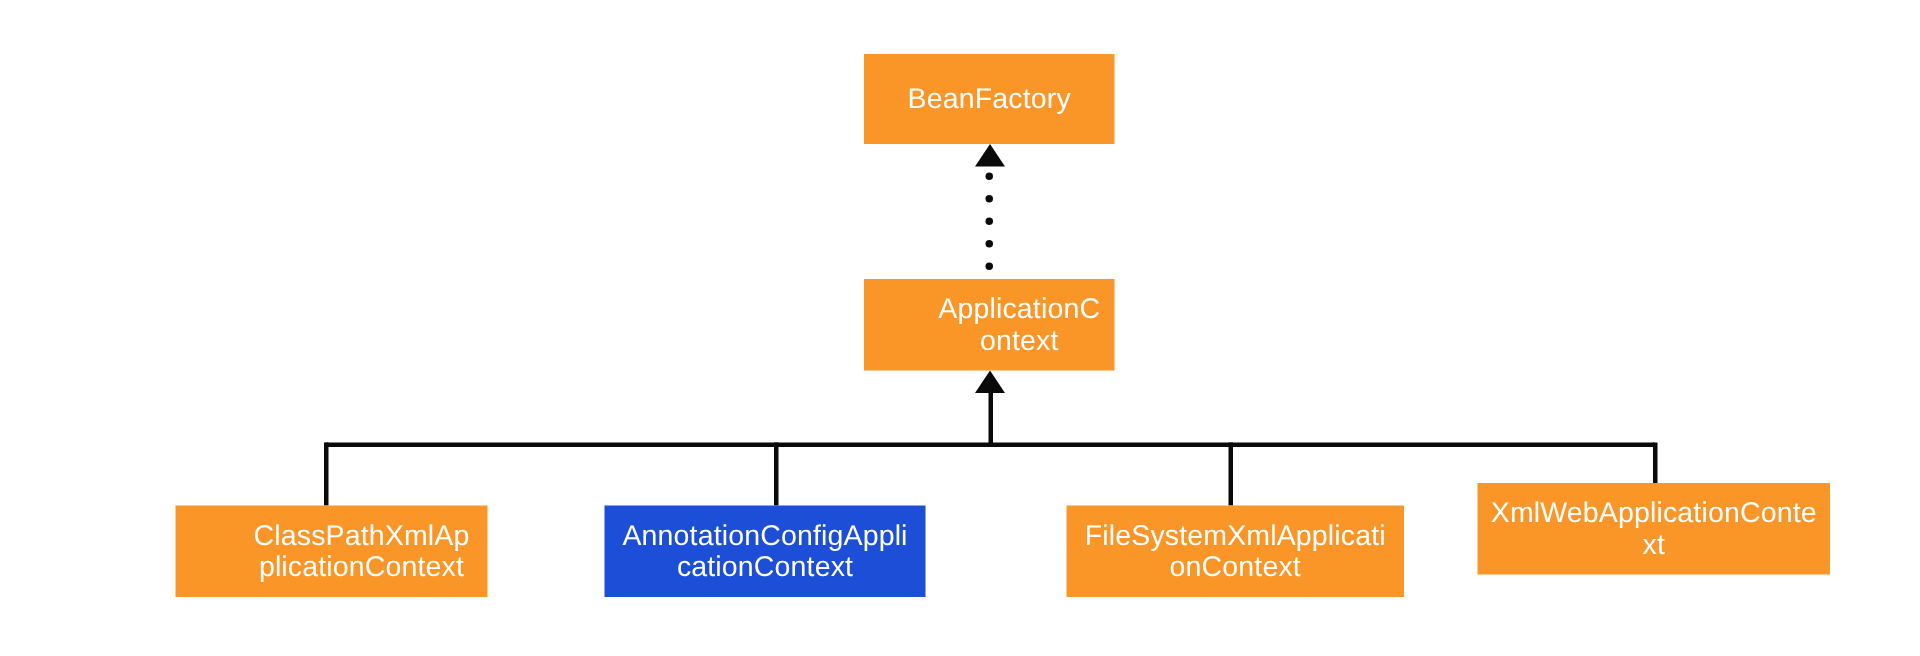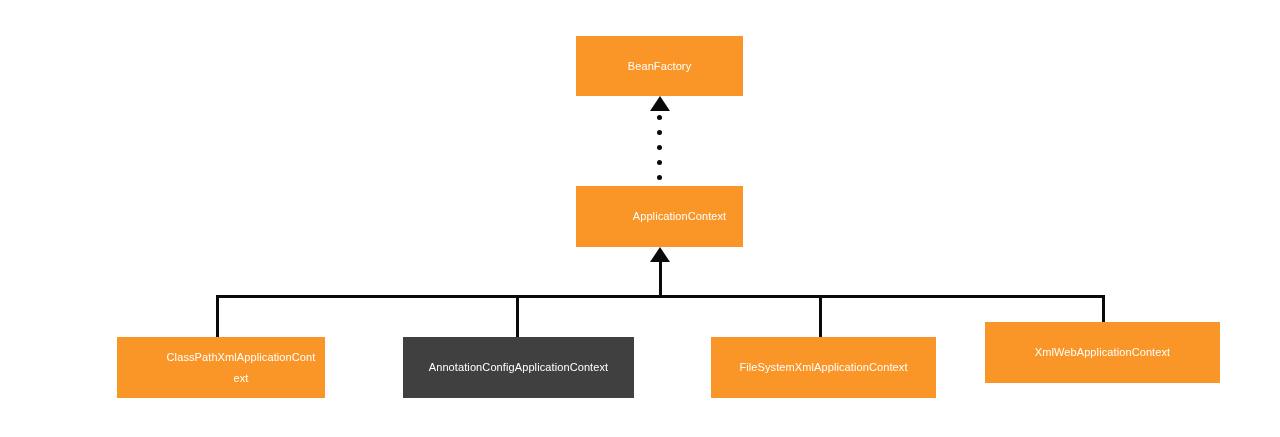--- a/index.html
+++ b/index.html
@@ -20,21 +20,21 @@
   }
   .uml-box {
     position: absolute;
     box-sizing: border-box;
     background: #FA9628;
     color: #ffffff;
     display: flex;
     align-items: center;
     justify-content: center;
     text-align: center;
-    font-size: 11px;
+    font-size: 19px;
     line-height: 21px;
     letter-spacing: 0.1px;
     font-family: "Liberation Sans", sans-serif;
     padding: 0 8px;
     word-break: break-word;
     user-select: none;
   }
   .uml-box-label {
     display: block;
     width: 100%;
@@ -97,21 +97,21 @@
   <div class="conn-line-v" id="stem-generalization" style="left: 658.5px; top: 262px; height: 36px; background: rgb(10, 10, 10);"></div>
 
   <div class="conn-line-h" id="bus-horizontal" style="left: 217px; top: 295px; width: 886px; background: rgb(10, 10, 10);"></div>
 
   <div id="leaf-layer">
       <div class="conn-line-v" style="left: 215.5px; top: 295px; height: 42px; background: rgb(10, 10, 10);"></div>
       <div class="uml-box" style="left: 117px; top: 337px; width: 208px; height: 61px; background: rgb(250, 150, 40); color: rgb(255, 255, 255); padding-left: 48px;">
         <span class="uml-box-label">ClassPathXmlApplicationContext</span>
       </div>
       <div class="conn-line-v" style="left: 515.5px; top: 295px; height: 42px; background: rgb(10, 10, 10);"></div>
-      <div class="uml-box" style="left: 403px; top: 337px; width: 231px; height: 61px; background: #404040; color: rgb(255, 255, 255);">
+      <div class="uml-box" style="left: 403px; top: 337px; width: 214px; height: 61px; background: #1d4ed8; color: rgb(255, 255, 255);">
         <span class="uml-box-label">AnnotationConfigApplicationContext</span>
       </div>
       <div class="conn-line-v" style="left: 818.5px; top: 295px; height: 42px; background: rgb(10, 10, 10);"></div>
       <div class="uml-box" style="left: 711px; top: 337px; width: 225px; height: 61px; background: rgb(250, 150, 40); color: rgb(255, 255, 255);">
         <span class="uml-box-label">FileSystemXmlApplicationContext</span>
       </div>
       <div class="conn-line-v" style="left: 1101.5px; top: 295px; height: 42px; background: rgb(10, 10, 10);"></div>
       <div class="uml-box" style="left: 985px; top: 322px; width: 235px; height: 61px; background: rgb(250, 150, 40); color: rgb(255, 255, 255);">
         <span class="uml-box-label">XmlWebApplicationContext</span>
       </div>

